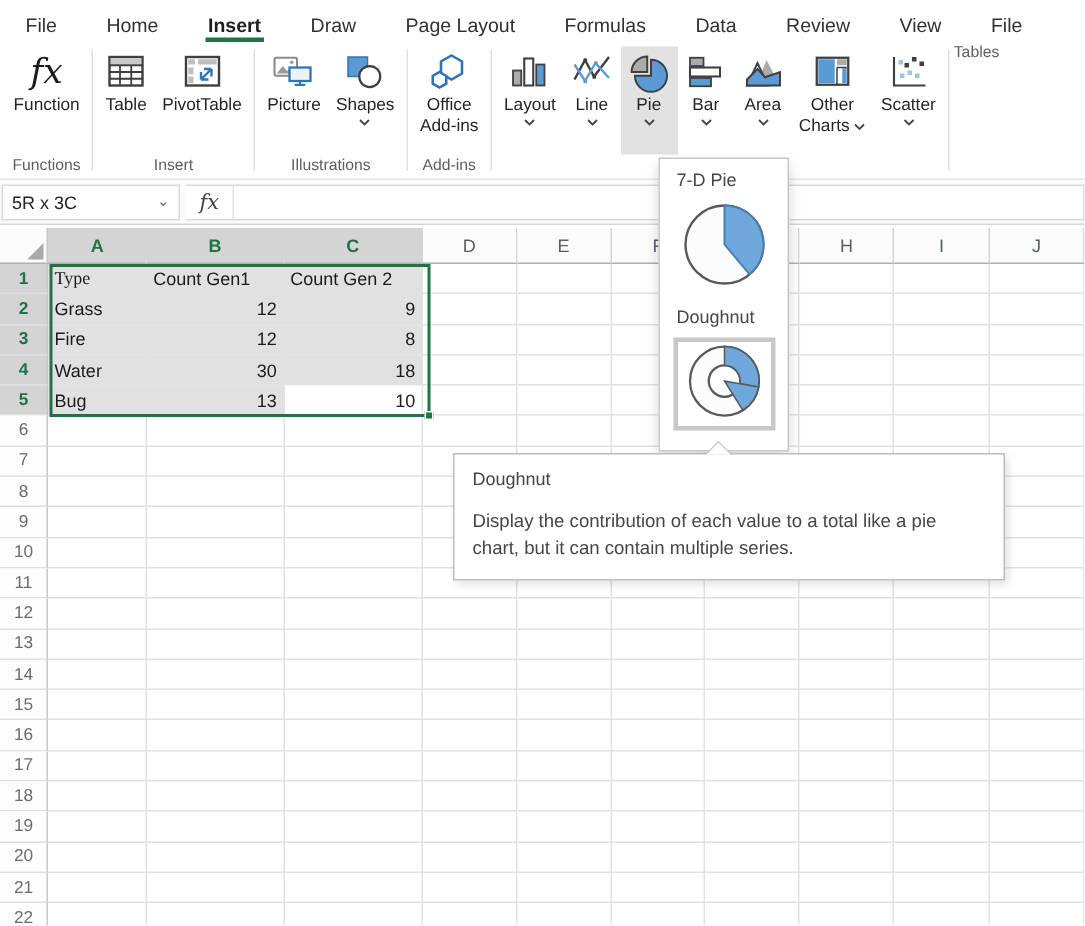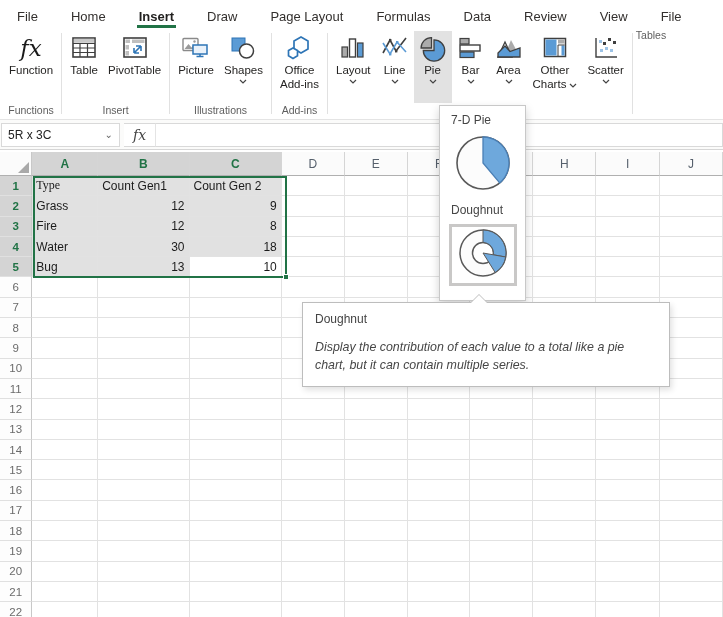--- a/index.html
+++ b/index.html
@@ -72,21 +72,21 @@
     border:1px solid #C8C8C8; box-shadow:0 4px 9px rgba(0,0,0,0.18); z-index:40; }
   .dd-title { font-size:12px; color:#454545; margin:7px 0 0 11px; }
   .dd-pie-item { display:flex; justify-content:center; margin-top:7px; cursor:default; }
   .dd-doughnut-box { width:68px; height:62px; margin:7px auto 0; border:3px solid #C9C8C7;
     display:flex; align-items:center; justify-content:center; background:#fff; cursor:default; }
 
   
   .doughnut-tooltip { position:absolute; left:302px; top:302px; width:368px; background:#fff;
     border:1px solid #BDBDBD; box-shadow:2px 3px 6px rgba(0,0,0,0.12); z-index:50; padding:9px 12px 12px; }
   .tt-title { font-size:12px; color:#444; }
-  .tt-body { font-size:12.4px; color:#464646; margin-top:13px; line-height:1.42;font-style:italic; }
+  .tt-body { font-size:12.4px; color:#464646; margin-top:13px; line-height:1.42; }
   .tt-arrow { position:absolute; left:168px; top:-8px; width:0; height:0;
     border-left:8px solid transparent; border-right:8px solid transparent; border-bottom:8px solid #fff; }
   .tt-arrow:before { content:""; position:absolute; left:-8px; top:-1px; width:0; height:0;
     border-left:8px solid transparent; border-right:8px solid transparent; border-bottom:8px solid #BDBDBD; z-index:-1; }
 </style>
 </head>
 <body>
 
 <div id="stage">
 

